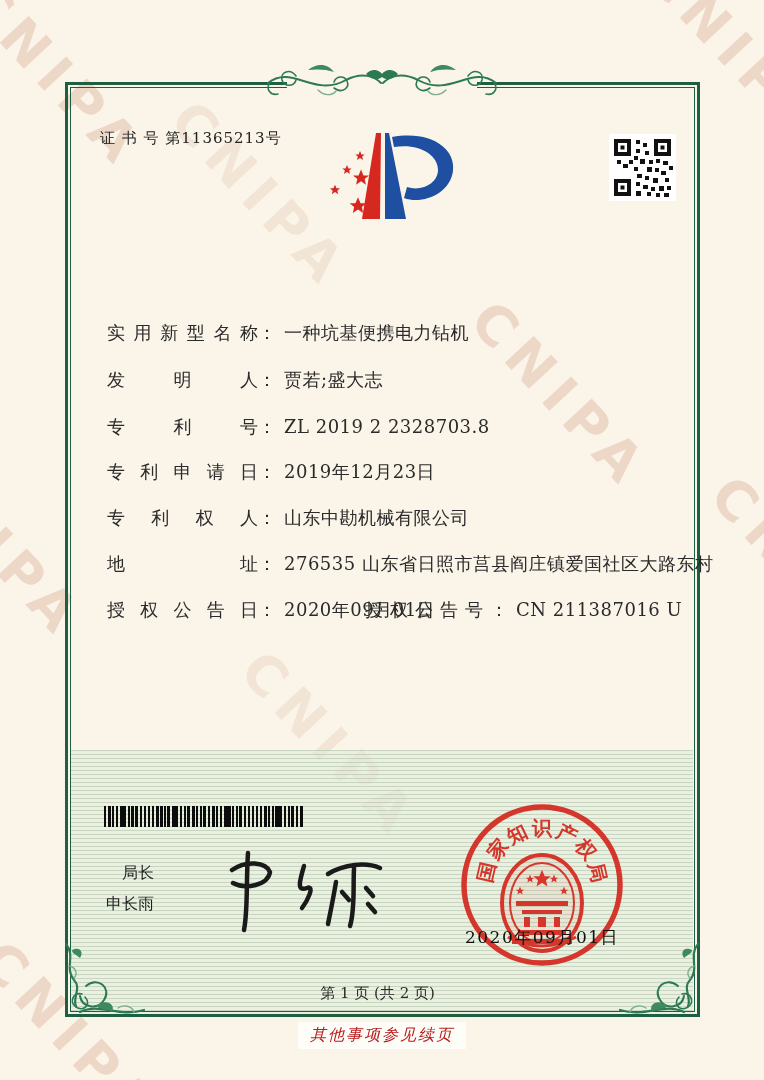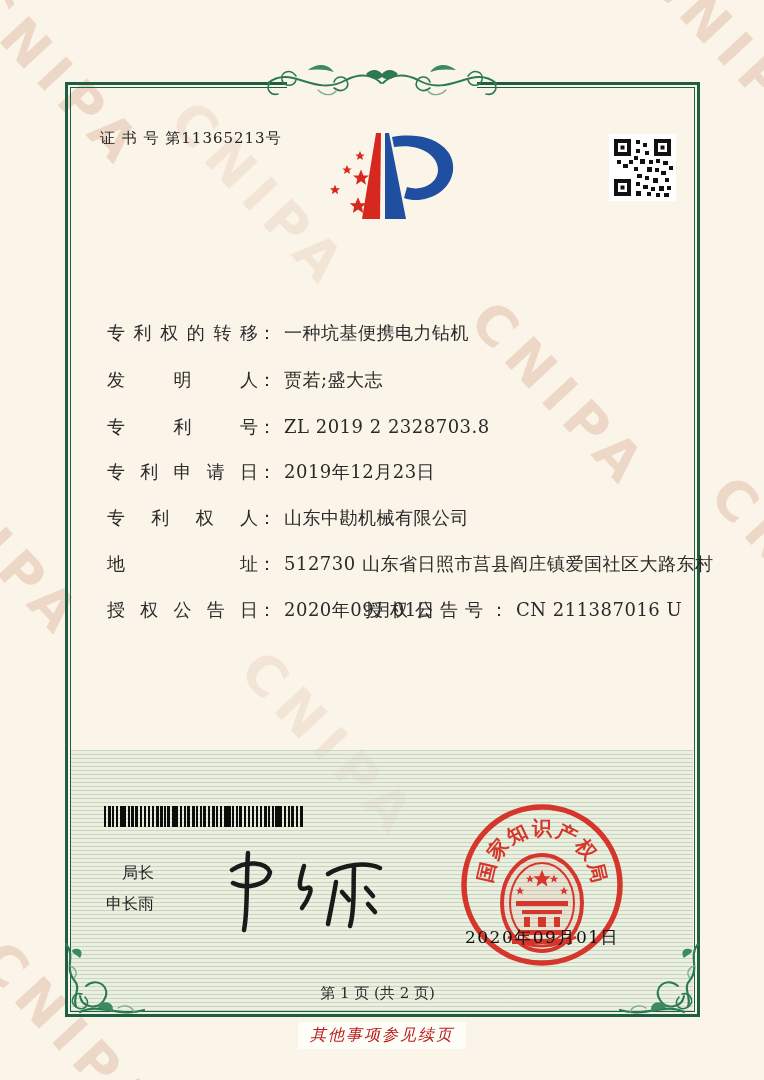--- a/index.html
+++ b/index.html
@@ -179,36 +179,36 @@
     <g fill="#111">
         <rect x="11.5" y="11.5" width="4" height="4"></rect>
         <rect x="51.5" y="11.5" width="4" height="4"></rect>
         <rect x="11.5" y="51.5" width="4" height="4"></rect>
       </g>
   </svg>
 
 
   <div class="rows">
     <div class="row" style="top:322px">
-      <span class="f-label">专利权的转移</span><span class="f-colon">：</span><span class="f-value">一种坑基便携电力钻机</span>
+      <span class="f-label">实用新型名称</span><span class="f-colon">：</span><span class="f-value">一种坑基便携电力钻机</span>
     </div>
     <div class="row" style="top:369px">
       <span class="f-label">发明人</span><span class="f-colon">：</span><span class="f-value">贾若;盛大志</span>
     </div>
     <div class="row" style="top:416px">
       <span class="f-label">专利号</span><span class="f-colon">：</span><span class="f-value">ZL 2019 2 2328703.8</span>
     </div>
     <div class="row" style="top:461px">
       <span class="f-label">专利申请日</span><span class="f-colon">：</span><span class="f-value">2019年12月23日</span>
     </div>
     <div class="row" style="top:507px">
       <span class="f-label">专利权人</span><span class="f-colon">：</span><span class="f-value">山东中勘机械有限公司</span>
     </div>
     <div class="row" style="top:553px">
-      <span class="f-label">地址</span><span class="f-colon">：</span><span class="f-value">512730 山东省日照市莒县阎庄镇爱国社区大路东村</span>
+      <span class="f-label">地址</span><span class="f-colon">：</span><span class="f-value">276535 山东省日照市莒县阎庄镇爱国社区大路东村</span>
     </div>
     <div class="row" style="top:599px">
       <span class="f-label">授权公告日</span><span class="f-colon">：</span><span class="f-value">2020年09月01日</span>
       <span class="pair2">
         <span class="f-label2">授权公告号</span><span class="f-colon">：</span><span class="f-value">CN 211387016 U</span>
       </span>
     </div>
   </div>
 
 

